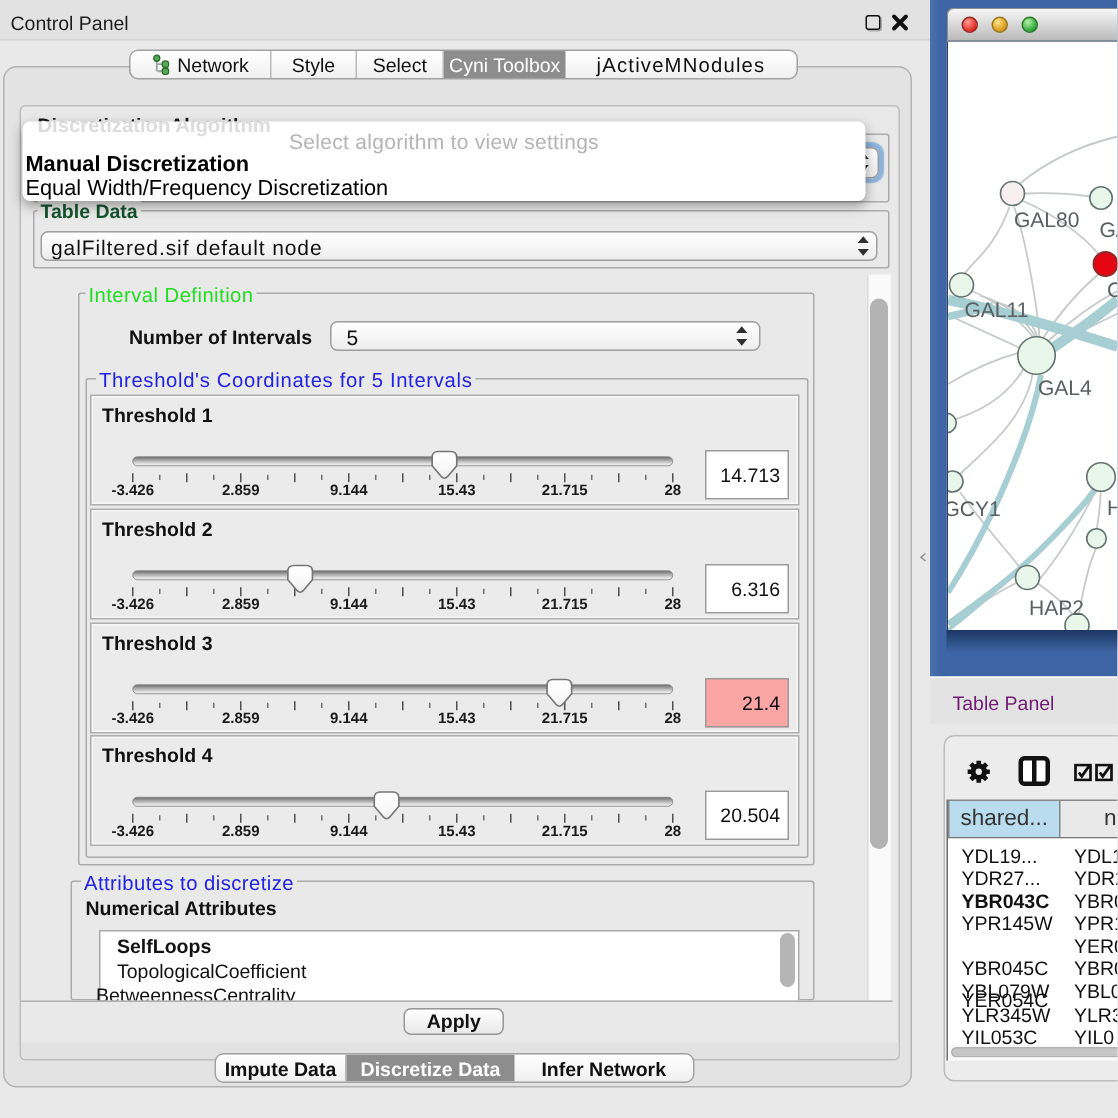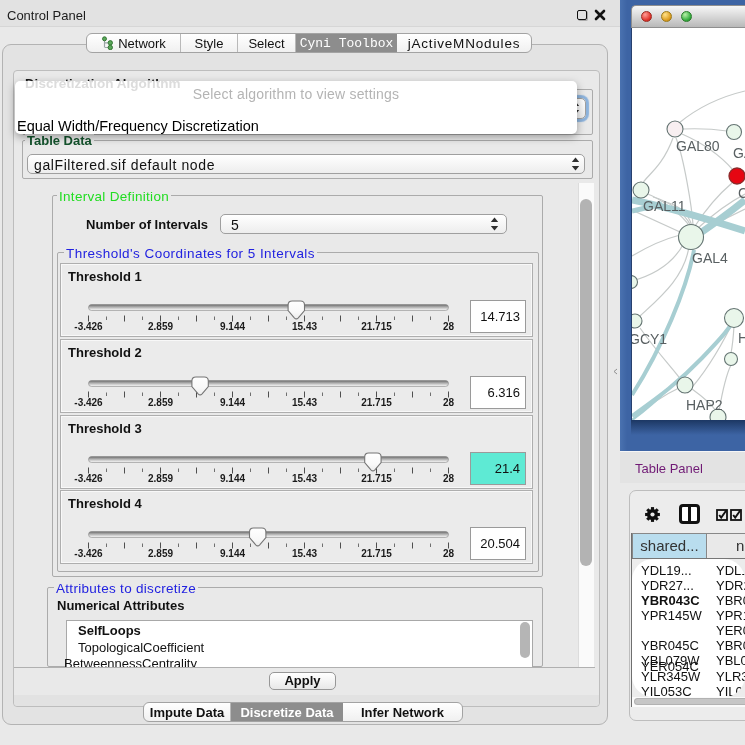--- a/index.html
+++ b/index.html
@@ -30,21 +30,21 @@
           <path d="M3.5 4.5 V11.5 M4 6.8 H7.2 M4 11.5 H7.2"></path>
         </g>
         <circle cx="3.5" cy="2.8" r="2" fill="#5aa85a" stroke="#2a6e2a" stroke-width="0.9"></circle>
         <circle cx="9.3" cy="6.8" r="2.2" fill="#5aa85a" stroke="#2a6e2a" stroke-width="0.9"></circle>
         <circle cx="9.3" cy="11.5" r="2.2" fill="#5aa85a" stroke="#2a6e2a" stroke-width="0.9"></circle>
       </svg>
     <span>Network</span>
     </div>
   <div style="width:57px;display:flex;align-items:center;justify-content:center;border-right:1px solid #b9b9b9;">Style</div>
   <div style="width:58px;display:flex;align-items:center;justify-content:center;border-right:1px solid #b9b9b9;">Select</div>
-  <div style="width:101px;display:flex;align-items:center;justify-content:center;background:#8d8d8d;color:#fff;font-family:Liberation Mono, monospace;">Cyni Toolbox</div>
+  <div style="width:81px;display:flex;align-items:center;justify-content:center;background:#8d8d8d;color:#fff;">Cyni Toolbox</div>
   <div style="flex:1;display:flex;align-items:center;justify-content:center;letter-spacing:0.8px;font-size:13.5px;">jActiveMNodules</div>
 </div>
 
 <div class="abs" style="left:22px;top:89px;width:571px;height:46px;border:1px solid #ababab;border-radius:2px;"></div>
 <div class="abs" style="left:25px;top:76px;font-weight:bold;color:#1a1a1a;background:transparent;">Discretization Algorithm</div>
 
 <div class="abs" style="left:28px;top:98px;width:558px;height:21px;border-radius:5px;border:1px solid #9f9f9f;background:linear-gradient(#ffffff,#ededed);box-shadow:0 0 1px 3px rgba(110,160,215,0.75);"></div>
 <svg class="abs" style="left:571px;top:101px;" width="9" height="14" viewBox="0 0 9 14">
     <path d="M4.5 0.5 L8.2 5 H0.8 Z" fill="#2e2e2e"></path>
     <path d="M4.5 13.5 L8.2 9 H0.8 Z" fill="#2e2e2e"></path>
@@ -213,21 +213,21 @@
       <text x="100.5" y="67" text-anchor="middle" font-size="10" font-weight="bold" fill="#1a1a1a">2.859</text>
       <text x="172.5" y="67" text-anchor="middle" font-size="10" font-weight="bold" fill="#1a1a1a">9.144</text>
       <text x="244.5" y="67" text-anchor="middle" font-size="10" font-weight="bold" fill="#1a1a1a">15.43</text>
       <text x="316.5" y="67" text-anchor="middle" font-size="10" font-weight="bold" fill="#1a1a1a">21.715</text>
       <text x="388.5" y="67" text-anchor="middle" font-size="10" font-weight="bold" fill="#1a1a1a">28</text>
       <g transform="translate(312.9,38)">
         <path d="M-8.2,4 Q-8.2,0 -4.2,0 L4.2,0 Q8.2,0 8.2,4 L8.2,9.5 L2,16.8 Q0,18.8 -2,16.8 L-8.2,9.5 Z" fill="url(#thgrad2)" stroke="#757575" stroke-width="1.1"></path>
       </g>
     </svg>
     <div class="abs" style="left:68px;top:421px;font-weight:bold;">Threshold 3</div>
-    <div class="abs" style="left:470px;top:452px;width:56px;height:33px;background:#5eead4;border:1px solid #9a9a9a;text-align:right;line-height:31px;padding-right:5px;">21.4</div>
+    <div class="abs" style="left:470px;top:452px;width:56px;height:33px;background:#fca5a5;border:1px solid #9a9a9a;text-align:right;line-height:31px;padding-right:5px;">21.4</div>
 <div class="abs" style="left:60px;top:490px;width:473px;height:74px;background:#ebebeb;border:1px solid #aeaeae;box-shadow:inset 0 0 0 1px #f8f8f8;"></div>
     <svg class="abs" style="left:60px;top:490px;" width="473" height="74" viewBox="0 0 473 74">
       <defs>
         <linearGradient id="thgrad3" x1="0" y1="0" x2="0" y2="1">
           <stop offset="0" stop-color="#ffffff"></stop>
           <stop offset="0.65" stop-color="#f8f8f8"></stop>
           <stop offset="1" stop-color="#ebebeb"></stop>
         </linearGradient>
         <linearGradient id="trgrad3" x1="0" y1="0" x2="0" y2="1">
           <stop offset="0" stop-color="#686868"></stop>
@@ -290,20 +290,21 @@
 
 <div class="abs" id="bottabs" style="left:143px;top:702px;width:320px;height:20px;border:1px solid #a3a3a3;border-radius:6px;background:linear-gradient(#ffffff,#f0f0f0);overflow:hidden;display:flex;">
   <div style="width:87px;display:flex;align-items:center;justify-content:center;border-right:1px solid #b9b9b9;font-weight:bold;">Impute Data</div>
   <div style="width:112px;display:flex;align-items:center;justify-content:center;background:#8d8d8d;color:#fff;font-weight:bold;">Discretize Data</div>
   <div style="flex:1;display:flex;align-items:center;justify-content:center;font-weight:bold;">Infer Network</div>
 </div>
 
 <div class="abs" style="left:15px;top:81px;width:562px;height:53px;background:#ffffff;border-radius:5px;box-shadow:0 3px 8px rgba(0,0,0,0.35);overflow:hidden;">
   <div class="abs" style="left:10px;top:-5px;font-weight:bold;font-size:13.5px;color:#dcdcdc;">Discretization Algorithm</div>
   <div class="abs" style="left:0;top:5px;width:562px;text-align:center;color:#b4b4b4;font-size:14px;letter-spacing:0.2px;">Select algorithm to view settings</div>
+  <div class="abs" style="left:2px;top:21px;font-weight:bold;font-size:14.5px;color:#000;">Manual Discretization</div>
   <div class="abs" style="left:2px;top:36.5px;font-size:14.5px;color:#000;">Equal Width/Frequency Discretization</div>
 </div>
 
 <svg class="abs" style="left:613px;top:368px;" width="5" height="7" viewBox="0 0 5 7">
     <path d="M4 1 L1 3.5 L4 6" stroke="#909090" stroke-width="1" fill="none"></path>
   </svg>
 
 <div class="abs" style="left:620px;top:0;width:125px;height:451px;background:#3d64a4;"></div>
 <div class="abs" style="left:620px;top:0;width:12px;height:451px;background:linear-gradient(to right,#4a72b0 0px,#3d64a4 7px);"></div>
 
@@ -404,21 +405,21 @@
 <svg class="abs" style="left:730px;top:509px;" width="12" height="12" viewBox="0 0 12 12">
     <rect x="1" y="1" width="10" height="10" fill="none" stroke="#111" stroke-width="1.8"></rect>
     <path d="M3.2 6 L5.2 8.6 L10.4 1.2" stroke="#111" stroke-width="1.9" fill="none"></path>
   </svg>
 
 <div class="abs" style="left:632px;top:533px;width:113px;height:26px;border-top:1px solid #888;border-bottom:1px solid #777;">
   <div class="abs" style="left:0;top:0;width:75px;height:24px;background:#b9ddee;border-left:1px solid #888;border-right:1px solid #888;text-align:center;line-height:24px;color:#333;font-size:15px;">shared...</div>
   <div class="abs" style="left:76px;top:0;width:37px;height:24px;background:#e9e9e9;color:#333;line-height:24px;padding-left:28px;font-size:15px;">n</div>
 </div>
 <div class="abs" style="left:631px;top:533px;width:1px;height:174px;background:#6f6f6f;"></div>
-<div class="abs" style="left:632px;top:559px;width:113px;height:138px;background:#fff;overflow:hidden;border-radius:21px;" id="tablerows">
+<div class="abs" style="left:632px;top:559px;width:113px;height:138px;background:#fff;overflow:hidden;" id="tablerows">
     <div class="abs" style="left:9px;top:3.5px;">YDL19...</div>
     <div class="abs" style="left:84px;top:3.5px;">YDL1</div>
     <div class="abs" style="left:9px;top:18.6px;">YDR27...</div>
     <div class="abs" style="left:84px;top:18.6px;">YDR2</div>
     <div class="abs" style="left:9px;top:33.8px;font-weight:bold;">YBR043C</div>
     <div class="abs" style="left:84px;top:33.8px;">YBR0</div>
     <div class="abs" style="left:9px;top:49.0px;">YPR145W</div>
     <div class="abs" style="left:84px;top:49.0px;">YPR1</div>
     <div class="abs" style="left:9px;top:64.1px;margin-top:36px;">YER054C</div>
     <div class="abs" style="left:84px;top:64.1px;">YER0</div>

